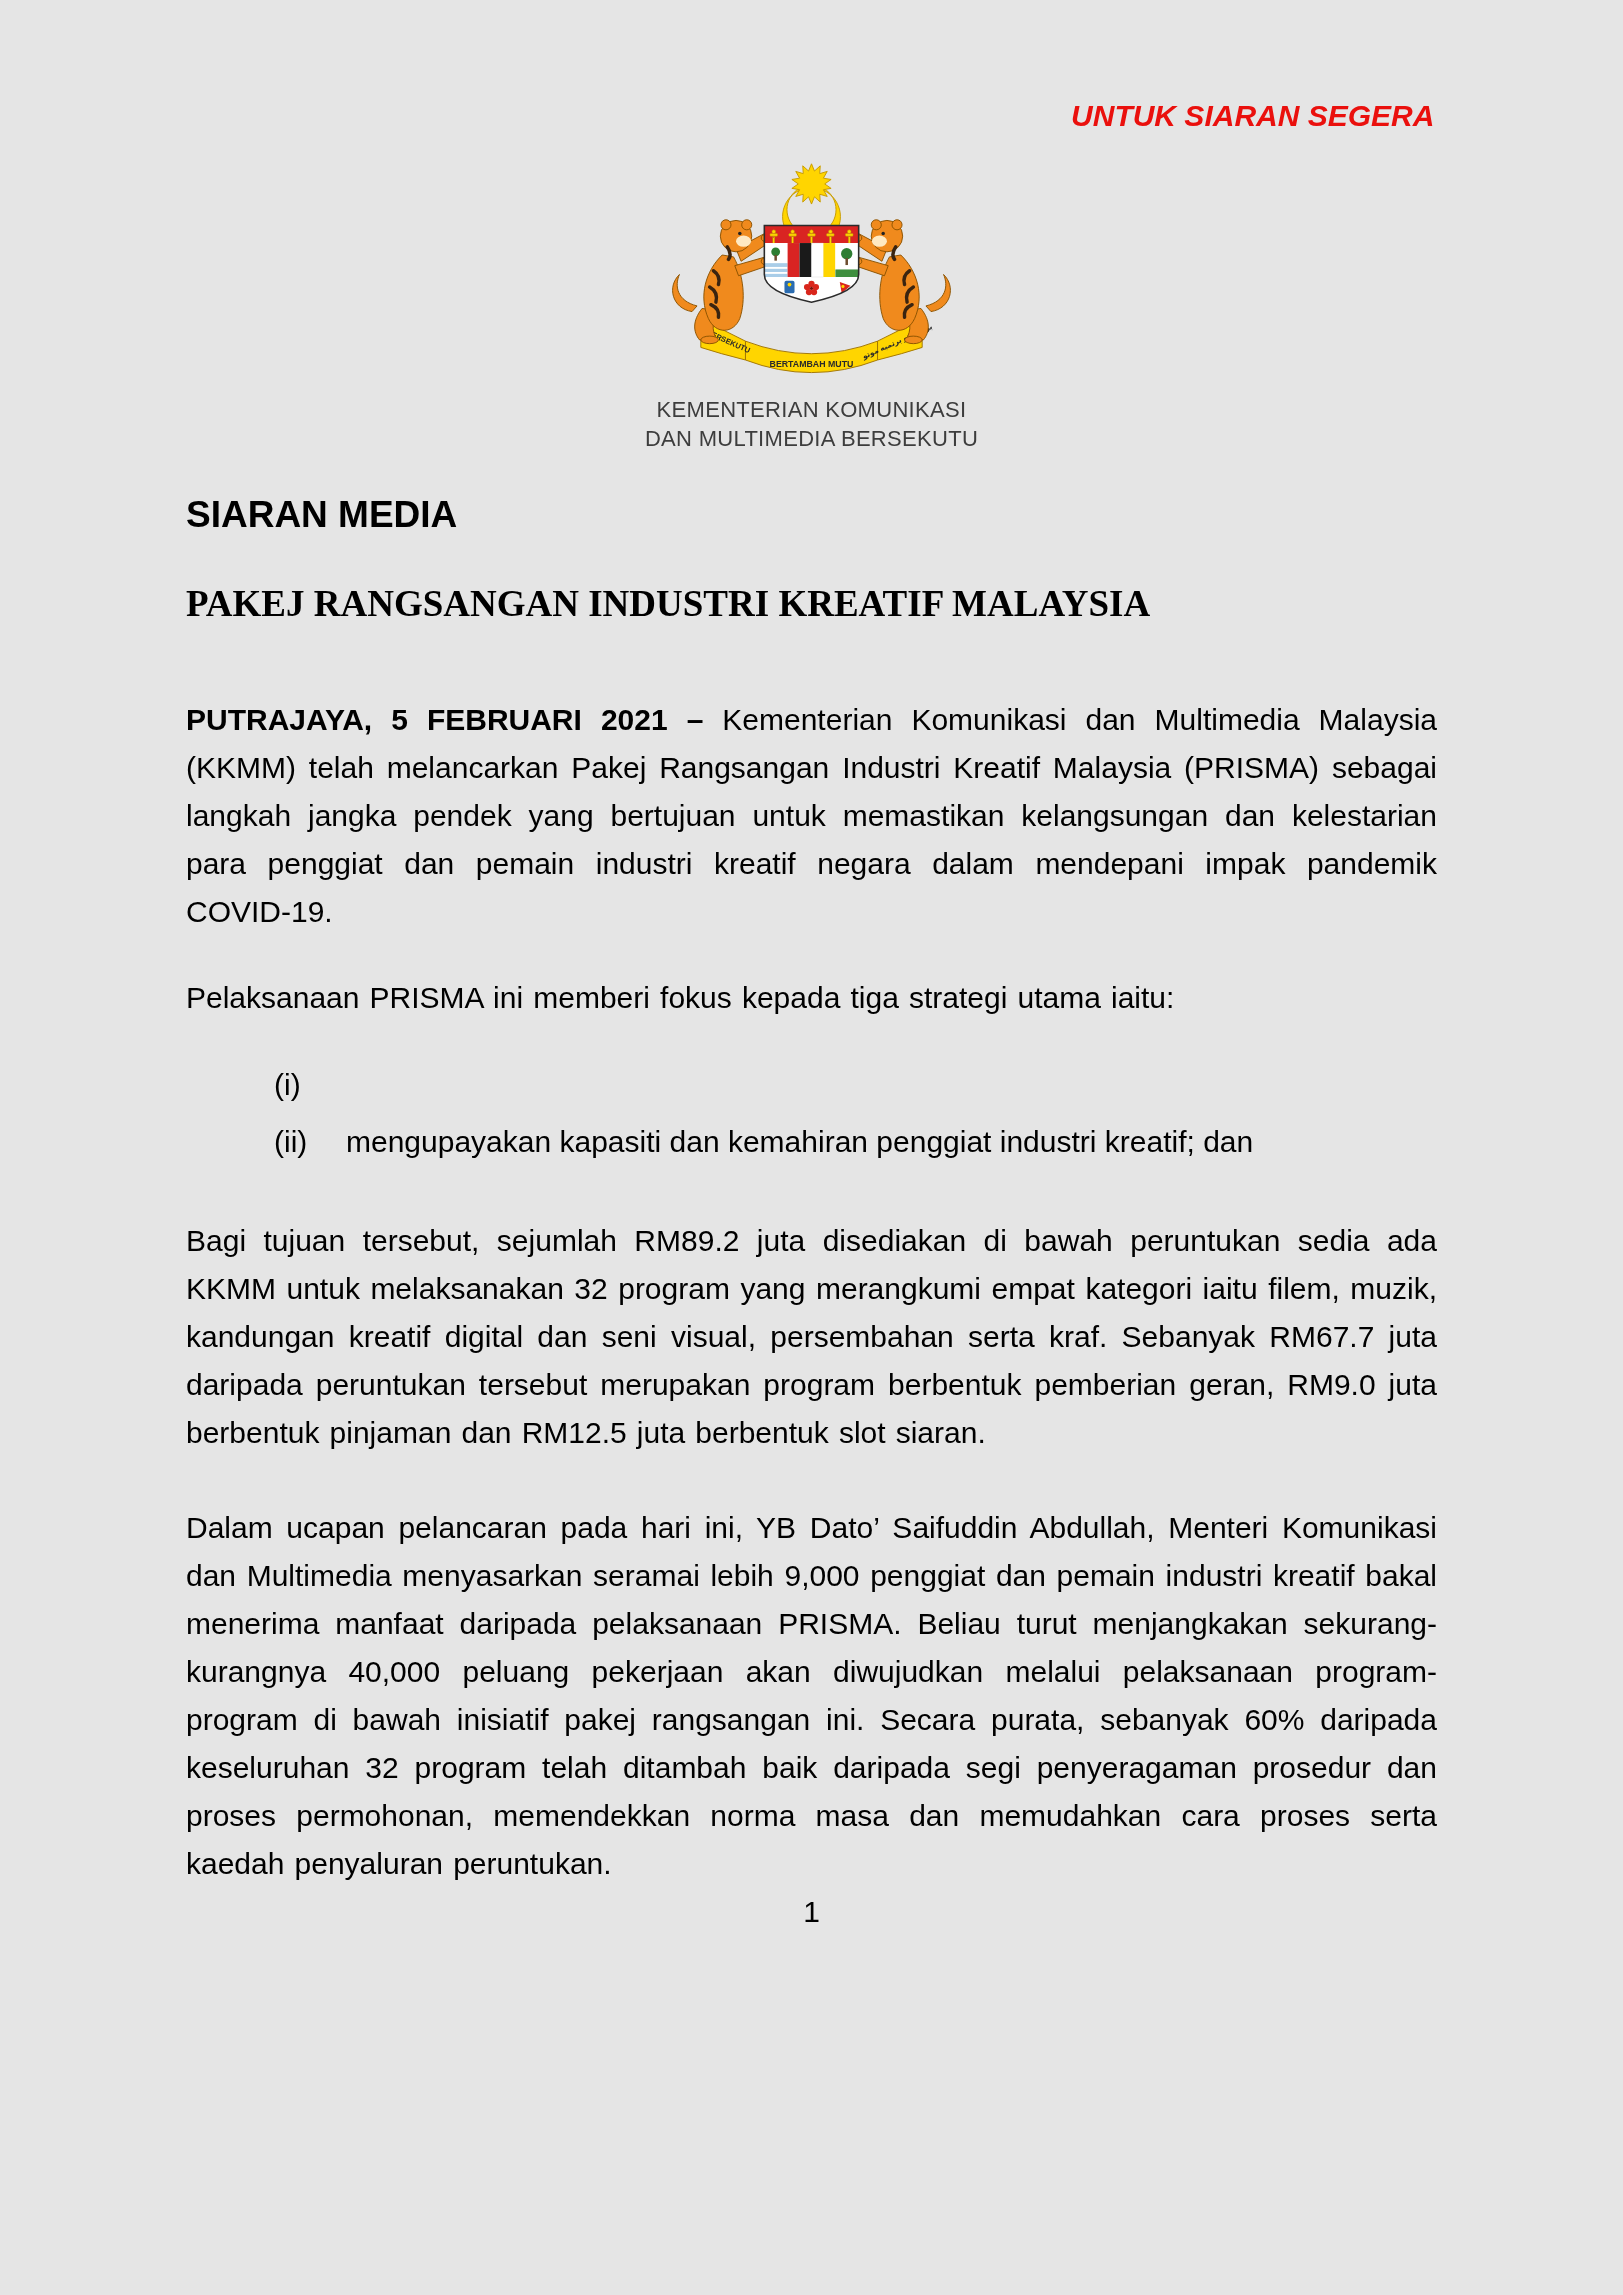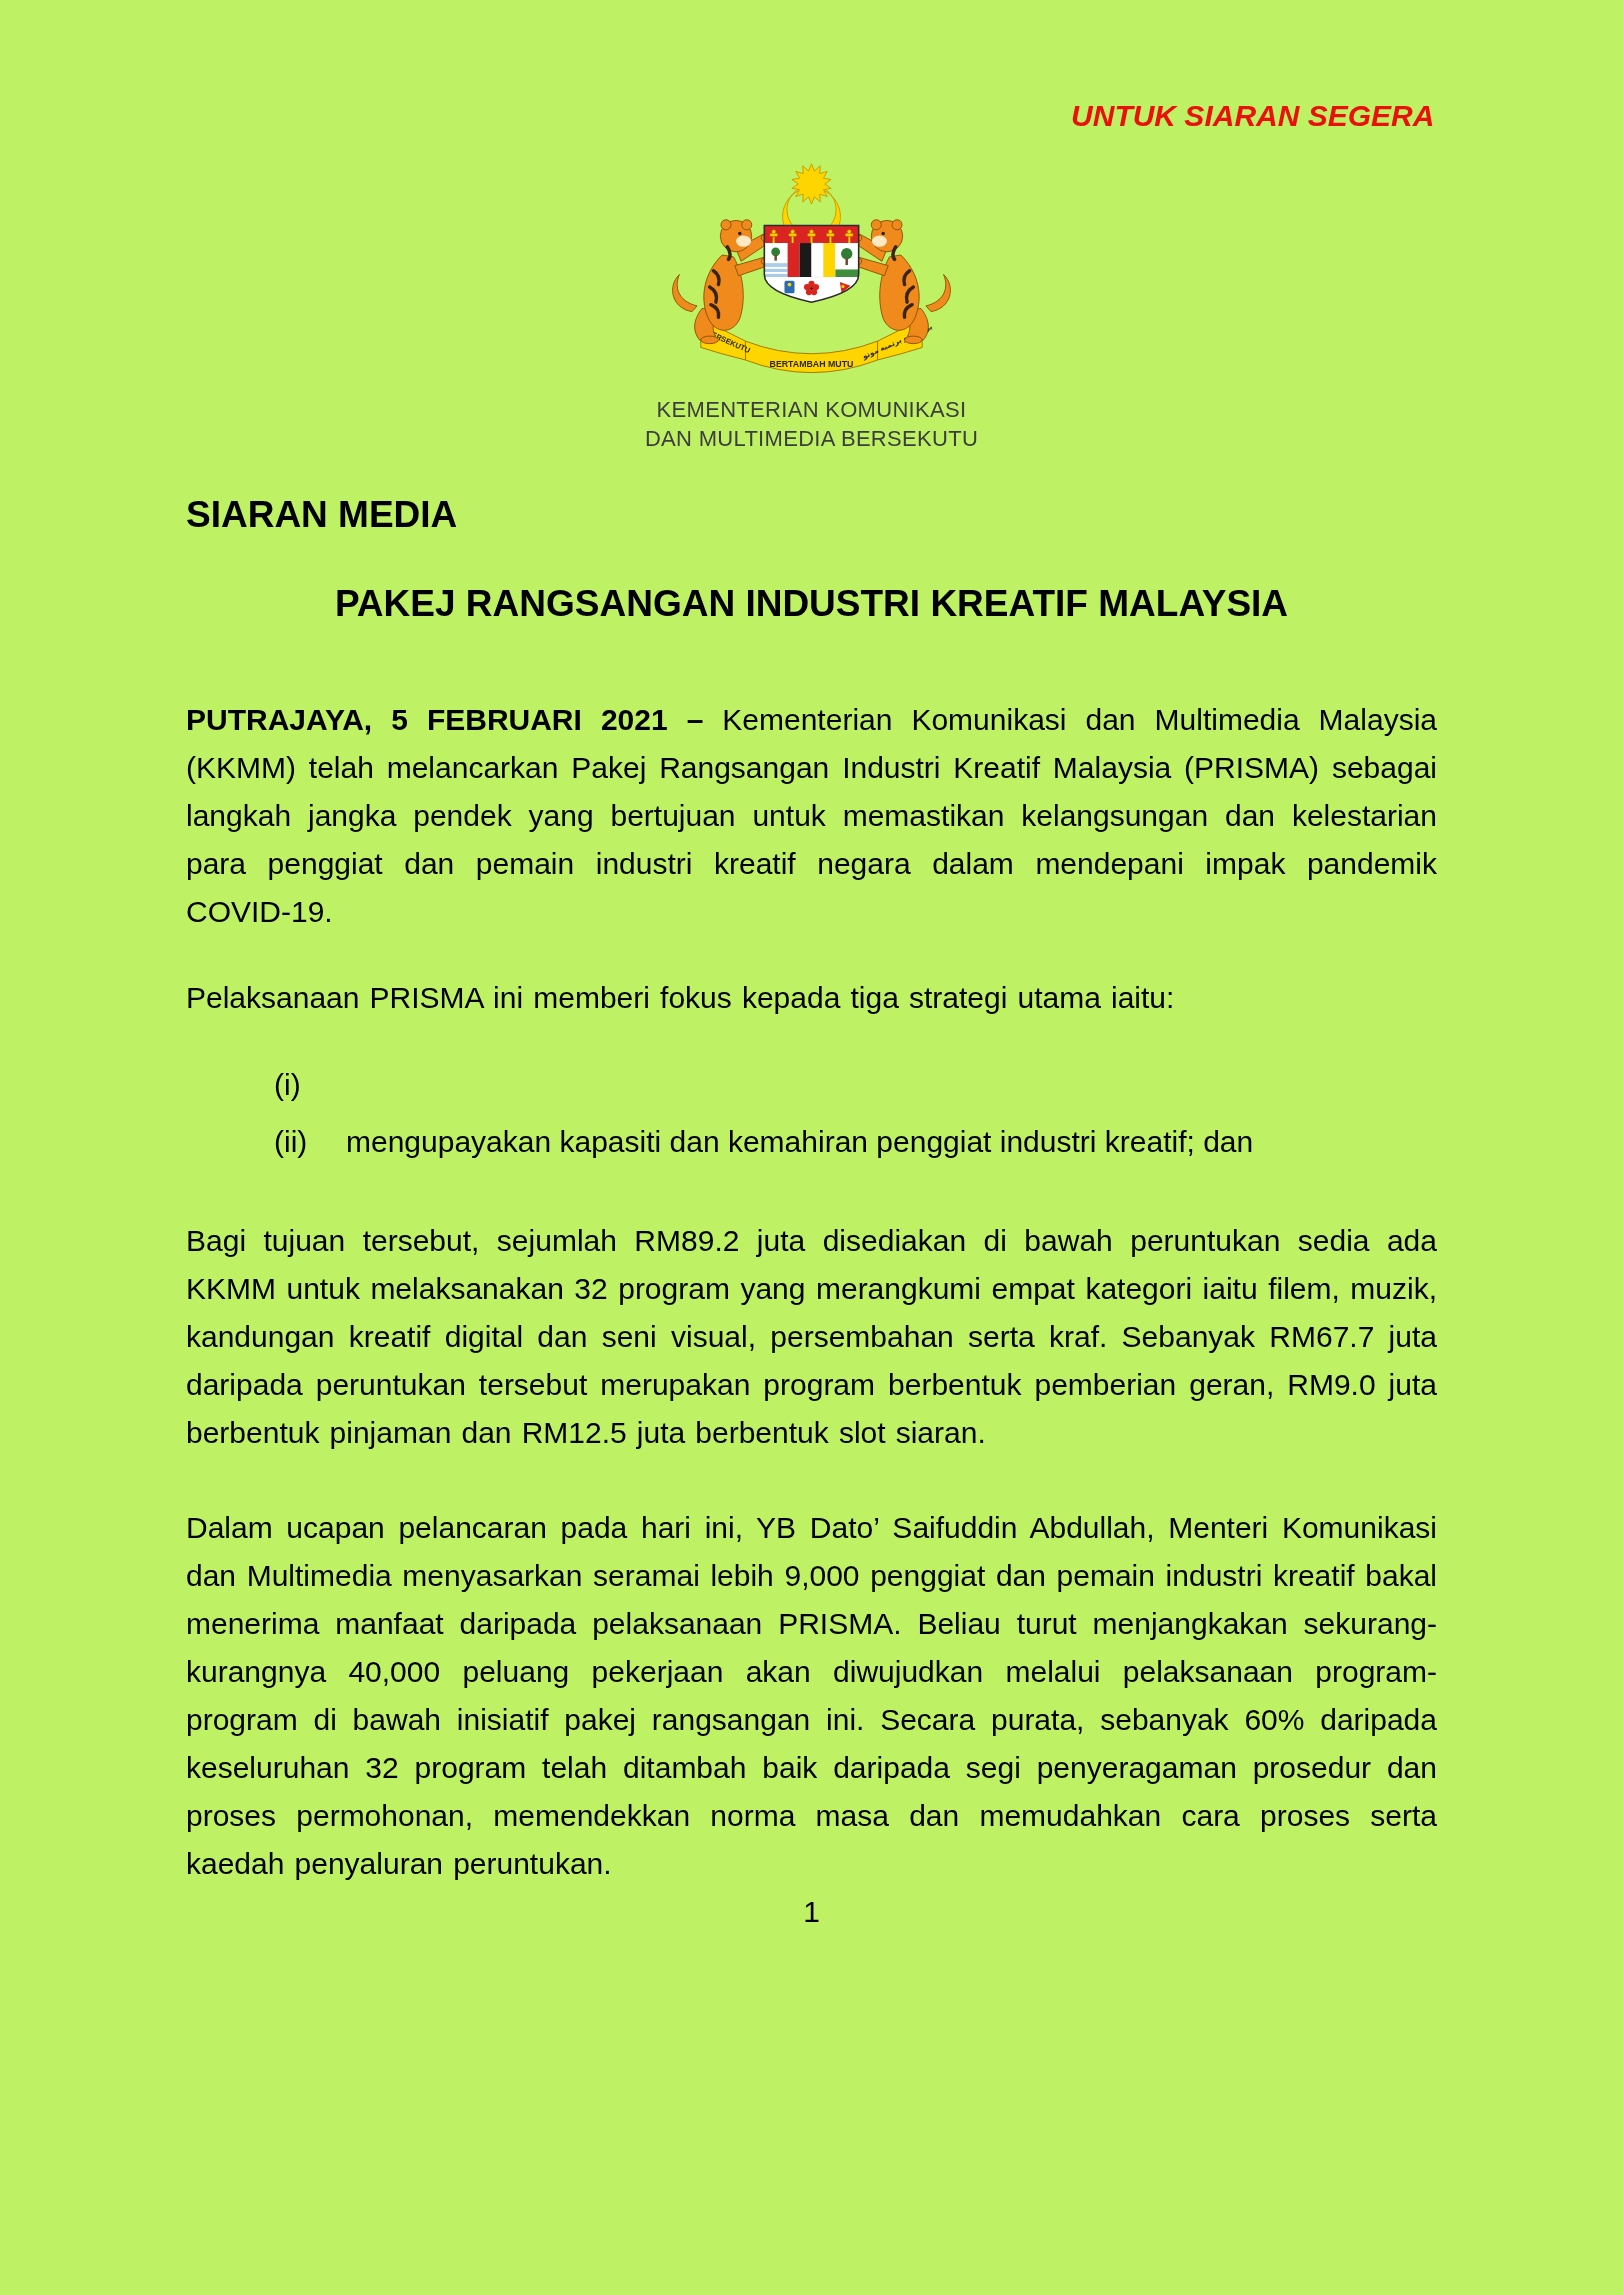--- a/index.html
+++ b/index.html
@@ -1,20 +1,20 @@
 <!DOCTYPE html>
 <html style="font-size:10.5px"><head>
 <meta charset="utf-8">
 <style>
   * { margin:0; padding:0; box-sizing:border-box; }
   html,body { background:#ffffff; }
   .page {
     position:relative;
     width:1623px; height:2295px;
-    background:#bef264;
+    background:#e5e5e5;
     font-family:"Liberation Sans", sans-serif;
     color:#000000;
     padding:98px 186px 0 186px;
     overflow:hidden;
   }
   .dispatch {
     text-align:right;
     font-size:30px; line-height:35px;
     font-weight:bold; font-style:italic;
     color:#ea100d;
@@ -30,23 +30,23 @@
     color:#3d3d3d;
   }
   .doc-title {
     margin-top:43px;
     text-align:left;
     font-size:37px; line-height:38px;
     font-weight:bold;
   }
   .doc-subtitle {
     margin-top:46px;
-    text-align:center;
     font-size:37px; line-height:48px;
     font-weight:bold;
+    font-family:Liberation Serif, serif;
   }
   .para {
     text-align:justify;
     font-size:30px; line-height:48px;
     word-spacing:0.06em;
   }
   .para-1 { margin-top:68px; }
   .para-2 { margin-top:38px; }
   .para-3 { margin-top:47px; }
   .para-4 { margin-top:47px; }

